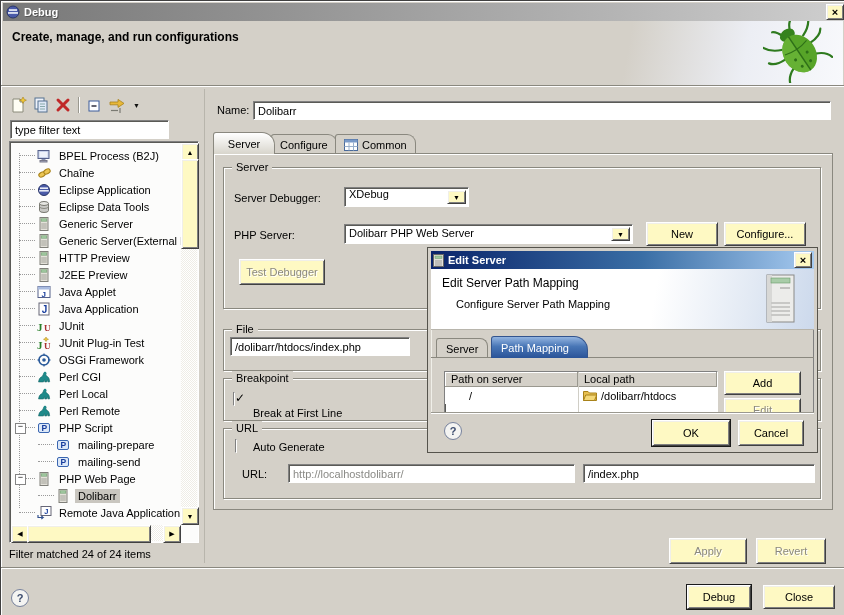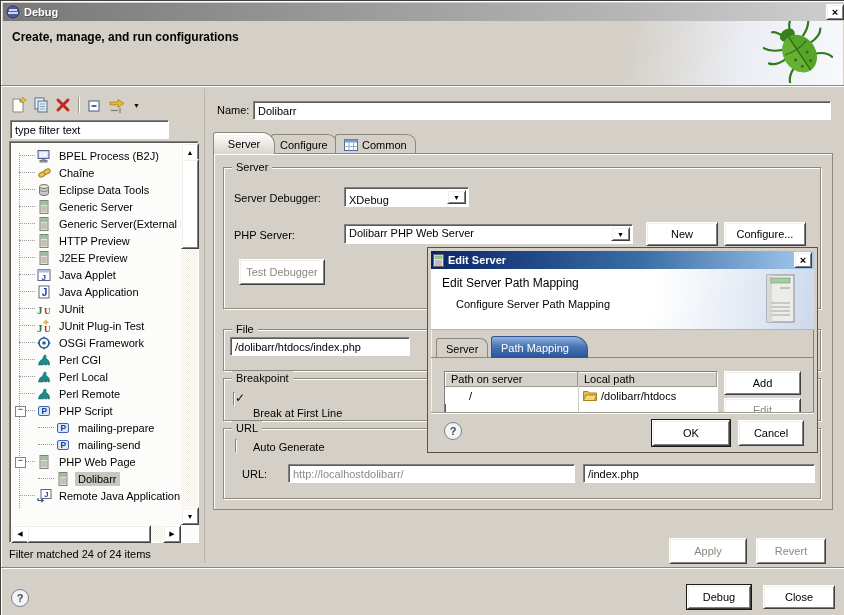--- a/index.html
+++ b/index.html
@@ -1,21 +1,21 @@
 <!DOCTYPE html>
 <html><head>
 <meta charset="utf-8">
 <style>
   html,body{margin:0;padding:0;background:#6b6b6b;}
   #app{position:relative;width:844px;height:615px;background:#d4d0c8;
        font-family:"Liberation Sans","DejaVu Sans",sans-serif;font-size:11px;color:#000;
        overflow:hidden;border:1px solid #404040;box-shadow:inset 1px 1px 0 #fff,inset -1px -1px 0 #808080;}
   .abs{position:absolute;}
   
-  .raised{background:#ffffff;border:1px solid;border-color:#ffffff #404040 #404040 #ffffff;
+  .raised{background:#fef9c3;border:1px solid;border-color:#ffffff #404040 #404040 #ffffff;
           box-shadow:inset 1px 1px 0 #f0efe9,inset -1px -1px 0 #808080;}
   .btn{display:flex;align-items:center;justify-content:center;cursor:default;white-space:nowrap;}
   .btn.default{box-shadow:0 0 0 1px #1a1a1a,inset 1px 1px 0 #f0efe9,inset -1px -1px 0 #808080;}
   .btn.disabled{color:#8a887f;text-shadow:1px 1px 0 #ffffff;}
   .sunken{background:#fff;border:1px solid;border-color:#808080 #ffffff #ffffff #808080;
           box-shadow:inset 1px 1px 0 #5a5a56;}
   input.field{font:11px "Liberation Sans","DejaVu Sans",sans-serif;outline:none;padding:2px 4px;}
   input.field:disabled{background:#ffffff;color:#8a8a86;}
   .group{border:1px solid #8a887f;box-shadow:1px 1px 0 #ffffff,inset 1px 1px 0 #ffffff;}
   .group>.glabel{position:absolute;top:-8px;left:8px;background:#d4d0c8;padding:0 4px;line-height:14px;}
@@ -186,20 +186,31 @@
                 <ellipse cx="10" cy="5.5" rx="3.4" ry="2.3" transform="rotate(-28 10 5.5)"></ellipse>
               </g>
             </svg>
           </span>
           <span class="tlabel">Chaîne</span>
         </div>
         <div class="trow d0">
           <span class="stub"></span>
           <span class="ticon">
             <svg width="14" height="14" viewBox="0 0 14 14">
+              <circle cx="7" cy="7" r="5.5" fill="#4a5aa8" stroke="#2a3668"></circle>
+              <rect x="3" y="4.4" width="8" height="1.6" fill="#e8ecf6"></rect>
+              <rect x="2.2" y="7" width="9.6" height="1.6" fill="#e8ecf6"></rect>
+            </svg>
+          </span>
+          <span class="tlabel">Eclipse Application</span>
+        </div>
+        <div class="trow d0">
+          <span class="stub"></span>
+          <span class="ticon">
+            <svg width="14" height="14" viewBox="0 0 14 14">
               <path d="M2.5,3.5 v7 a4.5,2 0 0 0 9,0 v-7" fill="#c8c8c4" stroke="#77776f"></path>
               <ellipse cx="7" cy="3.5" rx="4.5" ry="2" fill="#e6e6e2" stroke="#77776f"></ellipse>
               <path d="M2.5,6.5 a4.5,2 0 0 0 9,0" fill="none" stroke="#8a8a82"></path>
             </svg>
           </span>
           <span class="tlabel">Eclipse Data Tools</span>
         </div>
         <div class="trow d0">
           <span class="stub"></span>
           <span class="ticon">
@@ -454,21 +465,21 @@
 
   
   <div class="abs" style="left:212px;top:152px;width:618px;height:355px;border:1px solid #8a887f;box-shadow:inset 1px 1px 0 #fff;"></div>
 
   
   <div class="abs group" style="left:222px;top:166px;width:596px;height:140px;">
     <span class="glabel">Server</span>
   </div>
   <div class="abs" style="left:233px;top:191px;">Server Debugger:</div>
   <div class="abs sunken" style="left:343px;top:186px;width:123px;height:18px;">
-    <span style="position:absolute;left:4px;top:6px;">XDebug</span>
+    <span style="position:absolute;left:4px;top:0;">XDebug</span>
     <span class="raised btn combo-arrow arr-dn"></span>
   </div>
   <div class="abs" style="left:233px;top:228px;">PHP Server:</div>
   <div class="abs sunken" style="left:343px;top:223px;width:287px;height:18px;">
     <span style="position:absolute;left:4px;top:2px;">Dolibarr PHP Web Server</span>
     <span class="raised btn combo-arrow arr-dn"></span>
   </div>
   <div class="abs raised btn" style="left:645px;top:221px;width:70px;height:22px;">
     <span>New</span>
   </div>

